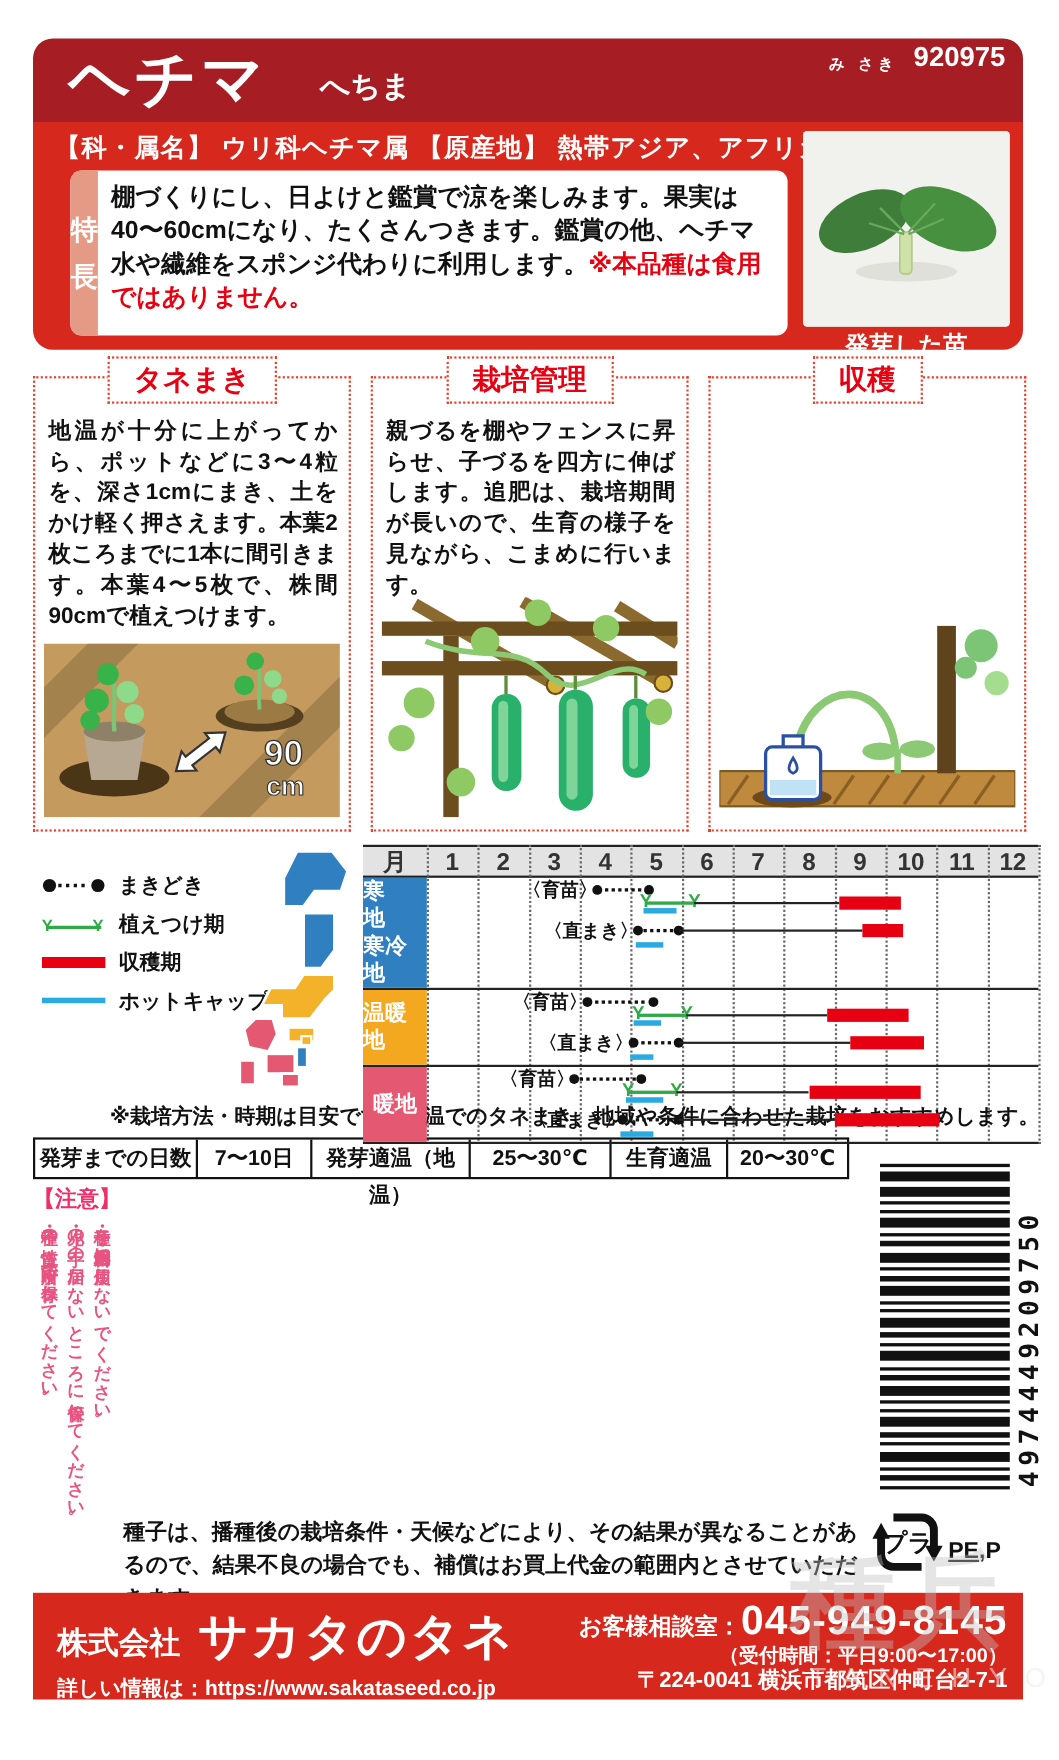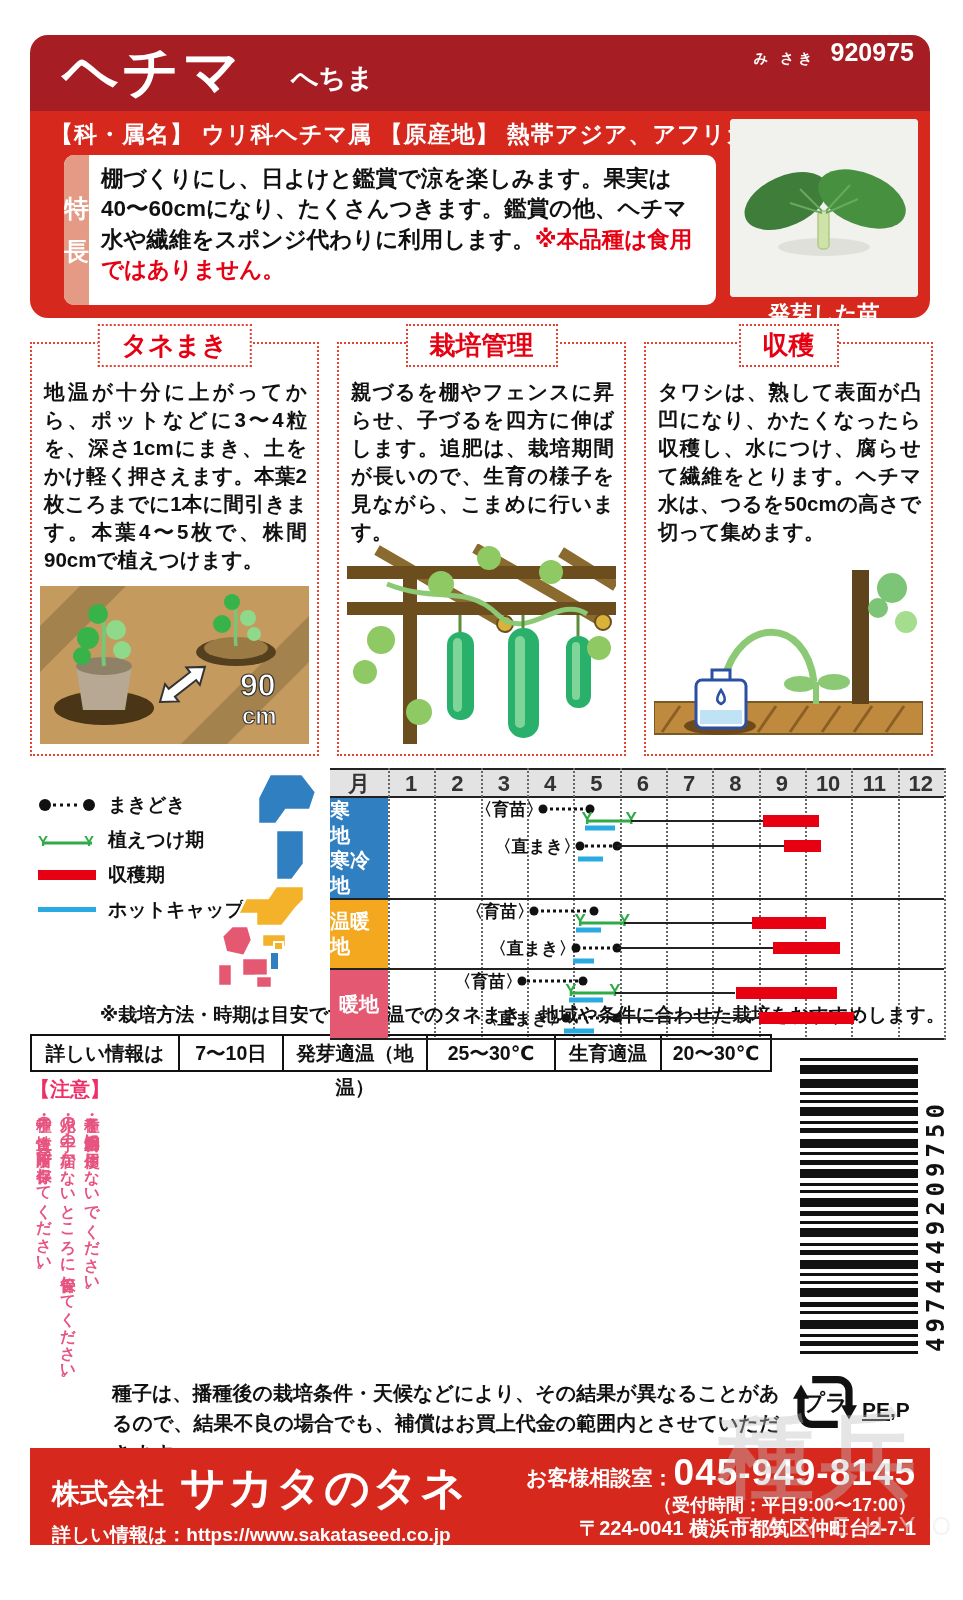--- a/index.html
+++ b/index.html
@@ -196,21 +196,20 @@
           <circle cx="142" cy="14" r="12" fill="#8fc963"></circle>
         <circle cx="204" cy="28" r="12" fill="#8fc963"></circle>
           <circle cx="252" cy="104" r="12" fill="#8fc963"></circle>
         <circle cx="72" cy="168" r="13" fill="#8fc963"></circle>
       </svg>
     </div>
   </div>
 
   <div class="col" style="left:644px;">
     <div class="col-title">収穫</div>
-    <div class="col-body">タワシは、熟して表面が凸凹になり、かたくなったら収穫し、水につけ、腐らせて繊維をとります。ヘチマ水は、つるを50cmの高さで切って集めます。</div>
     <div class="col-illust">
       <svg width="269" height="180" viewBox="0 0 269 180">
         <rect width="269" height="180" fill="#fff"></rect>
         <rect x="0" y="138" width="269" height="32" fill="#c08a3e" stroke="#7a5a24" stroke-width="2"></rect>
         <path d="M8,168 L26,142 M40,168 L58,142 M72,168 L90,142 M104,168 L122,142 M136,168 L154,142 M168,168 L186,142 M200,168 L218,142 M232,168 L250,142" stroke="#8a5f23" stroke-width="3"></path>
         <rect x="198" y="6" width="17" height="134" fill="#5f431c"></rect>
         <circle cx="238" cy="24" r="15" fill="#7cc576"></circle>
           <circle cx="252" cy="58" r="11" fill="#a5dd8f"></circle>
           <circle cx="224" cy="44" r="10" fill="#7cc576"></circle>
         <ellipse cx="66" cy="162" rx="36" ry="9" fill="#6e4a1a"></ellipse>
@@ -390,21 +389,21 @@
               <div class="harvestbar" style="left: 66.6667%; width: 17.0833%; top: 8px;"></div>
             </div>
           </div>
         </div>
       </div>
   </div>
 
   <div class="cal-note">※栽培方法・時期は目安です。適温でのタネまき、地域や条件に合わせた栽培をおすすめします。</div>
 
   <div class="germ-table">
-    <div class="g1">詳しい情報は</div>
+    <div class="g1">発芽までの日数</div>
     <div class="g2">7〜10日</div>
     <div class="g3">発芽適温（地温）</div>
     <div class="g4">25〜30℃</div>
     <div class="g5">生育適温</div>
     <div class="g6">20〜30℃</div>
   </div>
 
   <div class="caution-title">【注意】</div>
   <div class="caution-body">
       <div>・種子を食用・飼料用に使用しないでください。</div>

